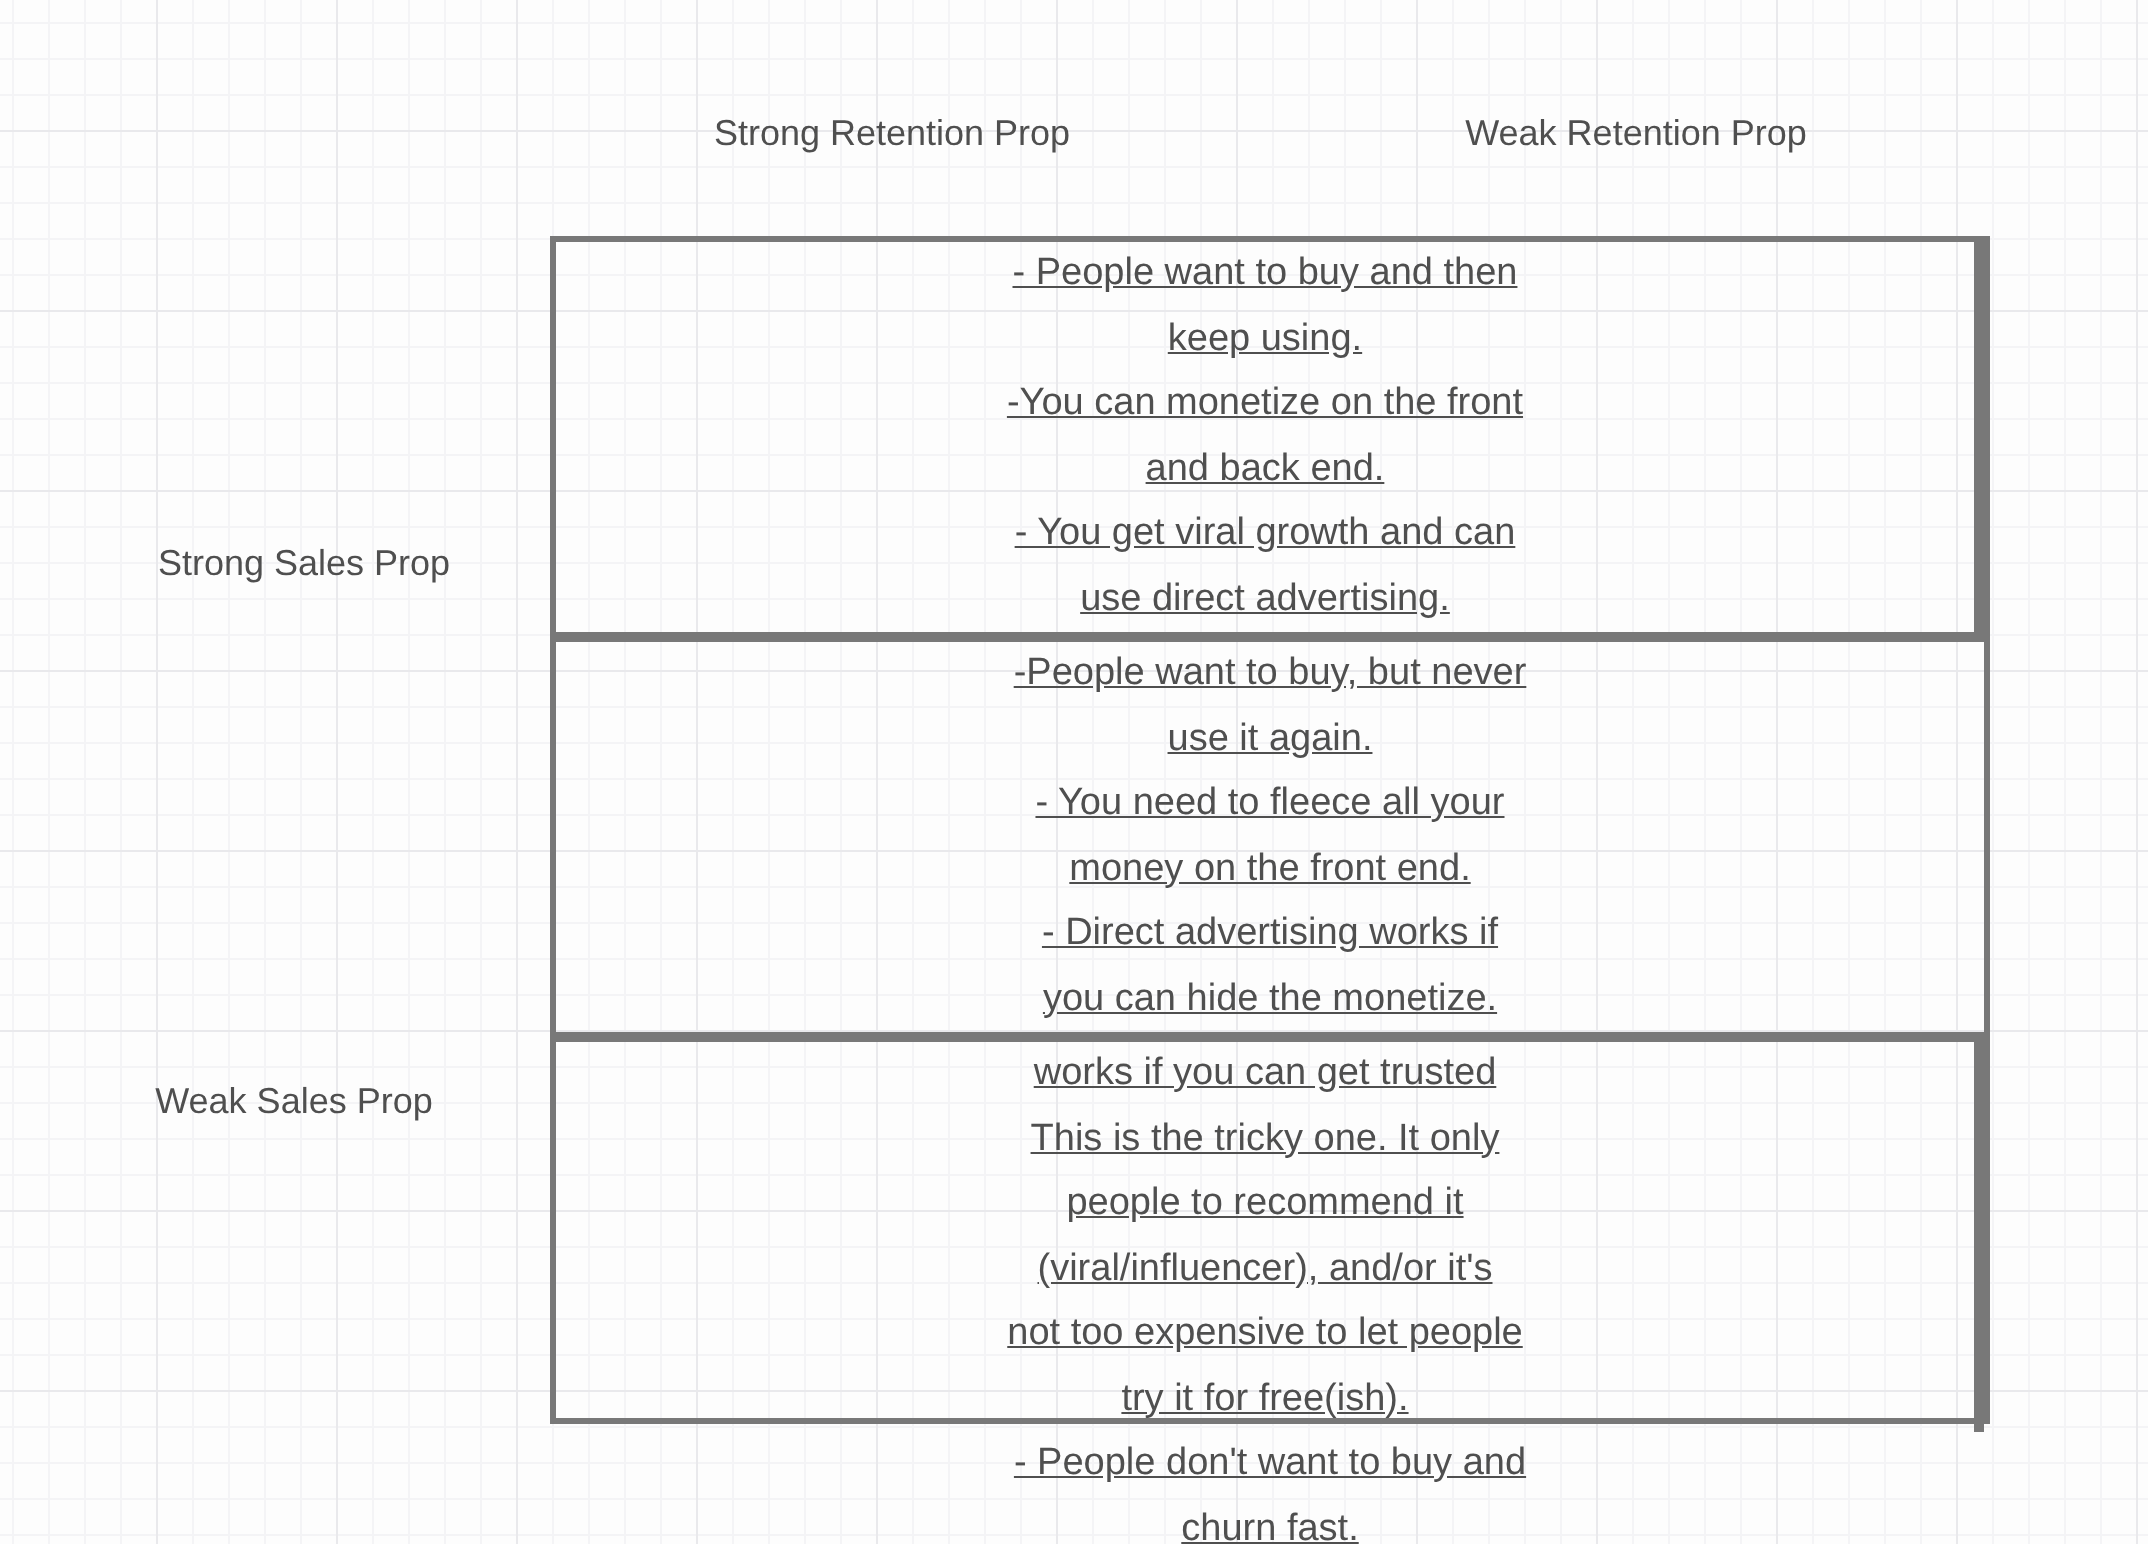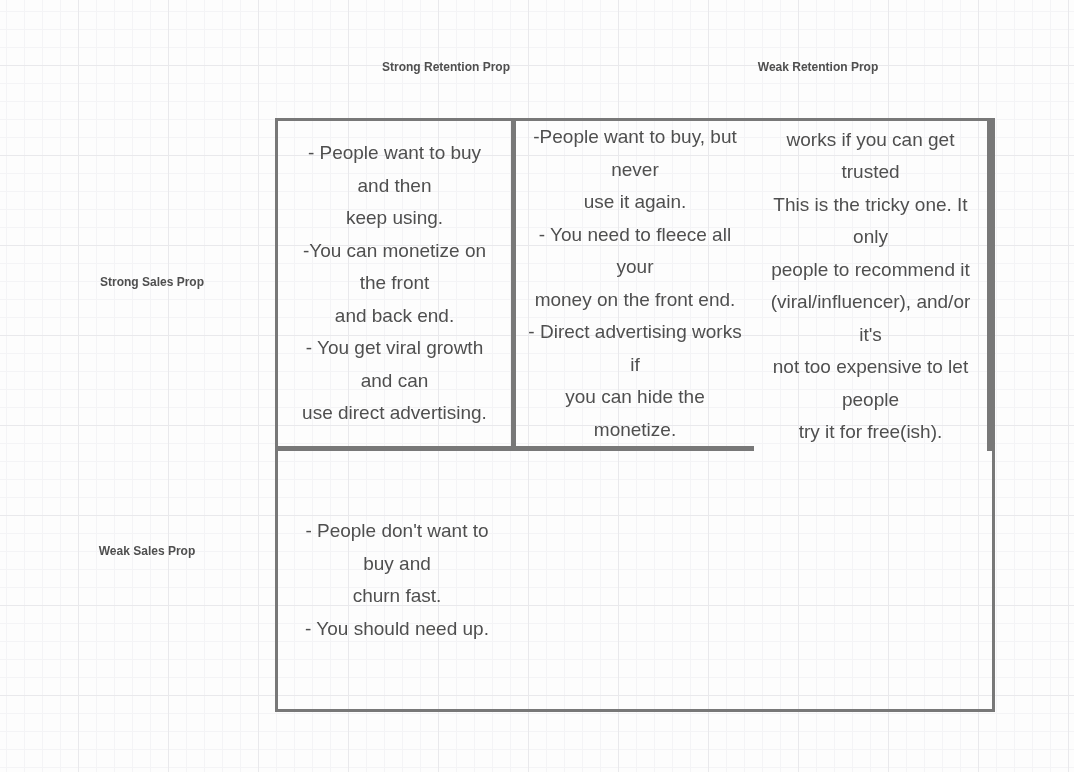--- a/index.html
+++ b/index.html
@@ -16,41 +16,41 @@
       linear-gradient(to bottom, var(--grid-major, #e9e9ec) 1px, transparent 1px),
       linear-gradient(to right, var(--grid-minor, #f4f4f6) 1px, transparent 1px),
       linear-gradient(to bottom, var(--grid-minor, #f4f4f6) 1px, transparent 1px);
     background-size: 90px 90px, 90px 90px, 18px 18px, 18px 18px;
     background-position: -12px -25px, -12px -25px, 6px 11px, 6px 11px;
   }
 
   .col-header, .row-header {
     position: absolute;
     transform: translate(-50%, -50%);
-    font-size: 12px;
+    font-size: 18px;
     white-space: nowrap;
     color: var(--text-color, #4f4f4f);
-    font-weight: bold;
   }
   .col-header-1 { left: 446px; top: 67px; }
   .col-header-2 { left: 818px; top: 67px; }
   .row-header-1 { left: 152px; top: 282px; }
   .row-header-2 { left: 147px; top: 551px; }
 
   .matrix {
     position: absolute;
     left: 275px;
     top: 118px;
     width: 720px;
     height: 594px;
     box-sizing: border-box;
     border: 3px solid var(--border-color, #787878);
     display: grid;
-    grid-template-columns: 1fr 1fr 1fr;
+    grid-template-columns: 1fr;
     grid-template-rows: 1fr 1fr;
+    text-decoration: underline;
   }
   .cell {
     box-sizing: border-box;
     display: flex;
     align-items: center;
     justify-content: center;
     padding: 0 12px;
   }
   .cell.c-left  { border-right: 5px solid var(--border-color, #787878); }
   .cell.r-top   { border-bottom: 5px solid var(--border-color, #787878); }

